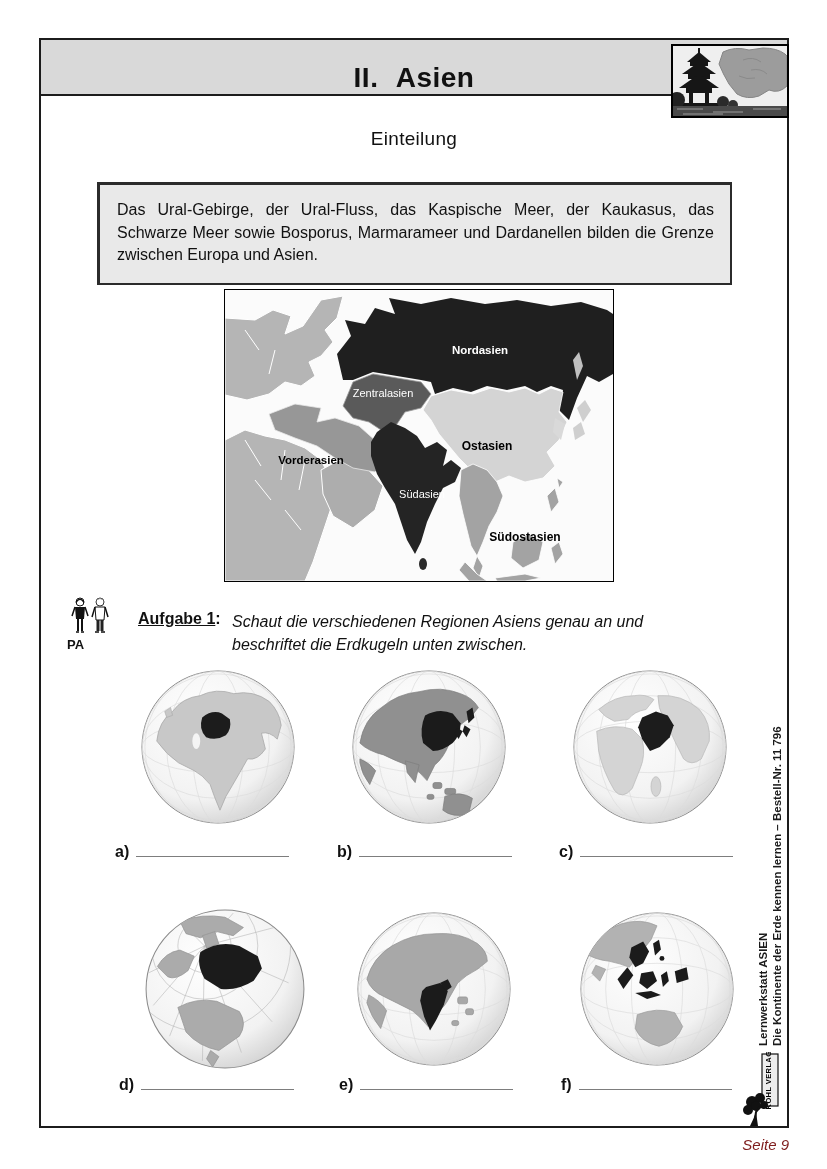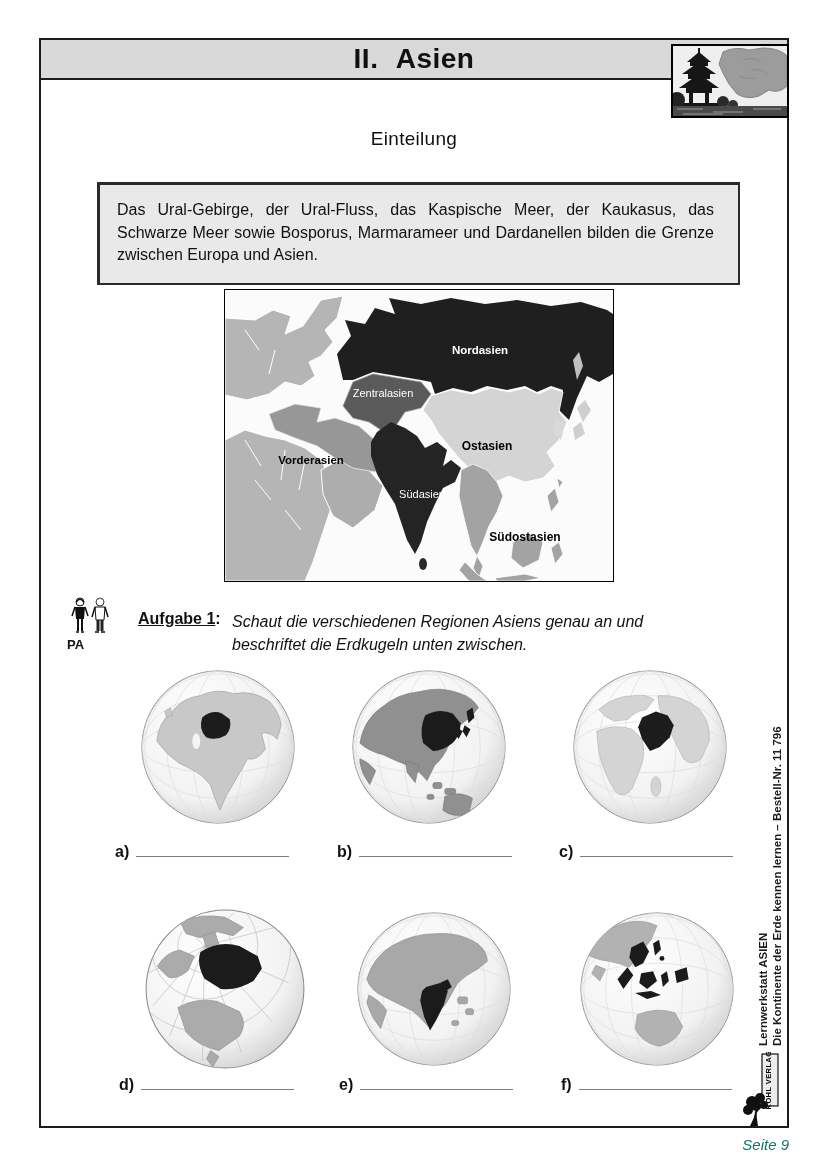--- a/index.html
+++ b/index.html
@@ -1,23 +1,23 @@
 <!DOCTYPE html>
 <html><head>
 <meta charset="utf-8">
 <style>
   html,body{margin:0;padding:0;background:#ffffff;}
   .page{position:relative;width:827px;height:1169px;background:#fff;font-family:"Liberation Sans",sans-serif;color:#111;overflow:hidden;}
   .frame{position:absolute;left:39px;top:38px;width:746px;height:1086px;border:2px solid #1c1c1c;background:#fff;}
-  .titlebar{position:absolute;left:0;top:0;width:100%;height:40px;background:#d9d9d9;border-bottom:2px solid #1c1c1c;display:flex;align-items:center;justify-content:center;box-sizing:border-box;}
+  .titlebar{position:absolute;left:0;top:0;width:100%;height:56px;background:#d9d9d9;border-bottom:2px solid #1c1c1c;display:flex;align-items:flex-end;justify-content:center;box-sizing:border-box;}
   .titlebar h1{margin:0;font-size:28px;font-weight:bold;word-spacing:10px;letter-spacing:.5px;}
   .photo{position:absolute;left:630px;top:4px;width:114px;height:70px;border:2px solid #000;background:#eee;z-index:6;}
   .photo svg{display:block;width:100%;height:100%;}
   .einteilung{position:absolute;top:88px;width:100%;text-align:center;font-size:19px;letter-spacing:.3px;}
-  .infobox{position:absolute;left:56px;top:142px;width:597px;background:#e9e9e9;border:2px solid #2b2b2b;border-top-width:3px;border-left-width:3px;padding:14px 24px 16px 17px;font-size:16px;line-height:1.42;text-align:justify;}
+  .infobox{position:absolute;left:56px;top:142px;width:597px;background:#e9e9e9;border:2px solid #2b2b2b;border-top-width:3px;border-left-width:3px;padding:14px 16px 16px 17px;font-size:16px;line-height:1.42;text-align:justify;}
   .mapwrap{position:absolute;left:183px;top:249px;width:388px;height:291px;border:1.5px solid #000;background:#a16207;}
   .mapwrap svg{display:block;width:100%;height:100%;}
   .pa{position:absolute;left:26px;top:556px;width:46px;}
   .pa svg{display:block;width:44px;height:40px;margin:0 auto;}
   .pa .pa-label{font-size:13px;font-weight:bold;margin-top:1px;}
   .aufgabe{position:absolute;left:89px;top:570px;font-size:16px;font-weight:bold;white-space:nowrap;margin-left:8px;}
   .aufgabe .t{text-decoration:underline;}
   .task-text{position:absolute;left:191px;top:570px;width:470px;font-style:italic;font-size:16px;line-height:1.45;}
   .globe{position:absolute;width:158px;height:158px;}
   .globe svg{display:block;width:100%;height:100%;}
@@ -27,21 +27,21 @@
   #globe-d{left:102px;top:867px;width:164px;height:164px;}
   #globe-e{left:314px;top:870px;}
   #globe-f{left:537px;top:870px;}
   .answer{position:absolute;font-size:16px;font-weight:bold;white-space:nowrap;}
   .answer .line{display:inline-block;width:153px;border-bottom:1.5px solid #7d7d7d;height:15px;margin-left:7px;}
   #ans-a{left:74px;top:801px;} #ans-b{left:296px;top:801px;} #ans-c{left:518px;top:801px;}
   #ans-d{left:78px;top:1034px;} #ans-e{left:298px;top:1034px;} #ans-f{left:520px;top:1034px;}
   .sidebar{position:absolute;left:757px;top:1046px;width:316px;transform:rotate(-90deg);transform-origin:0 0;font-size:11.5px;font-weight:bold;line-height:13.5px;white-space:nowrap;color:#1a1a1a;}
   .logo{position:absolute;left:740px;top:1052px;width:48px;height:74px;}
   .logo svg{display:block;width:100%;height:100%;}
-  .seite{position:absolute;right:38px;top:1136px;font-style:italic;font-size:15px;color:#0f766e;}
+  .seite{position:absolute;right:38px;top:1136px;font-style:italic;font-size:15px;color:#7f1d1d;}
 </style>
 </head>
 <body>
 
 <div class="page">
 
   <div class="frame">
 
     <div class="titlebar">
       <h1>II. Asien</h1>

